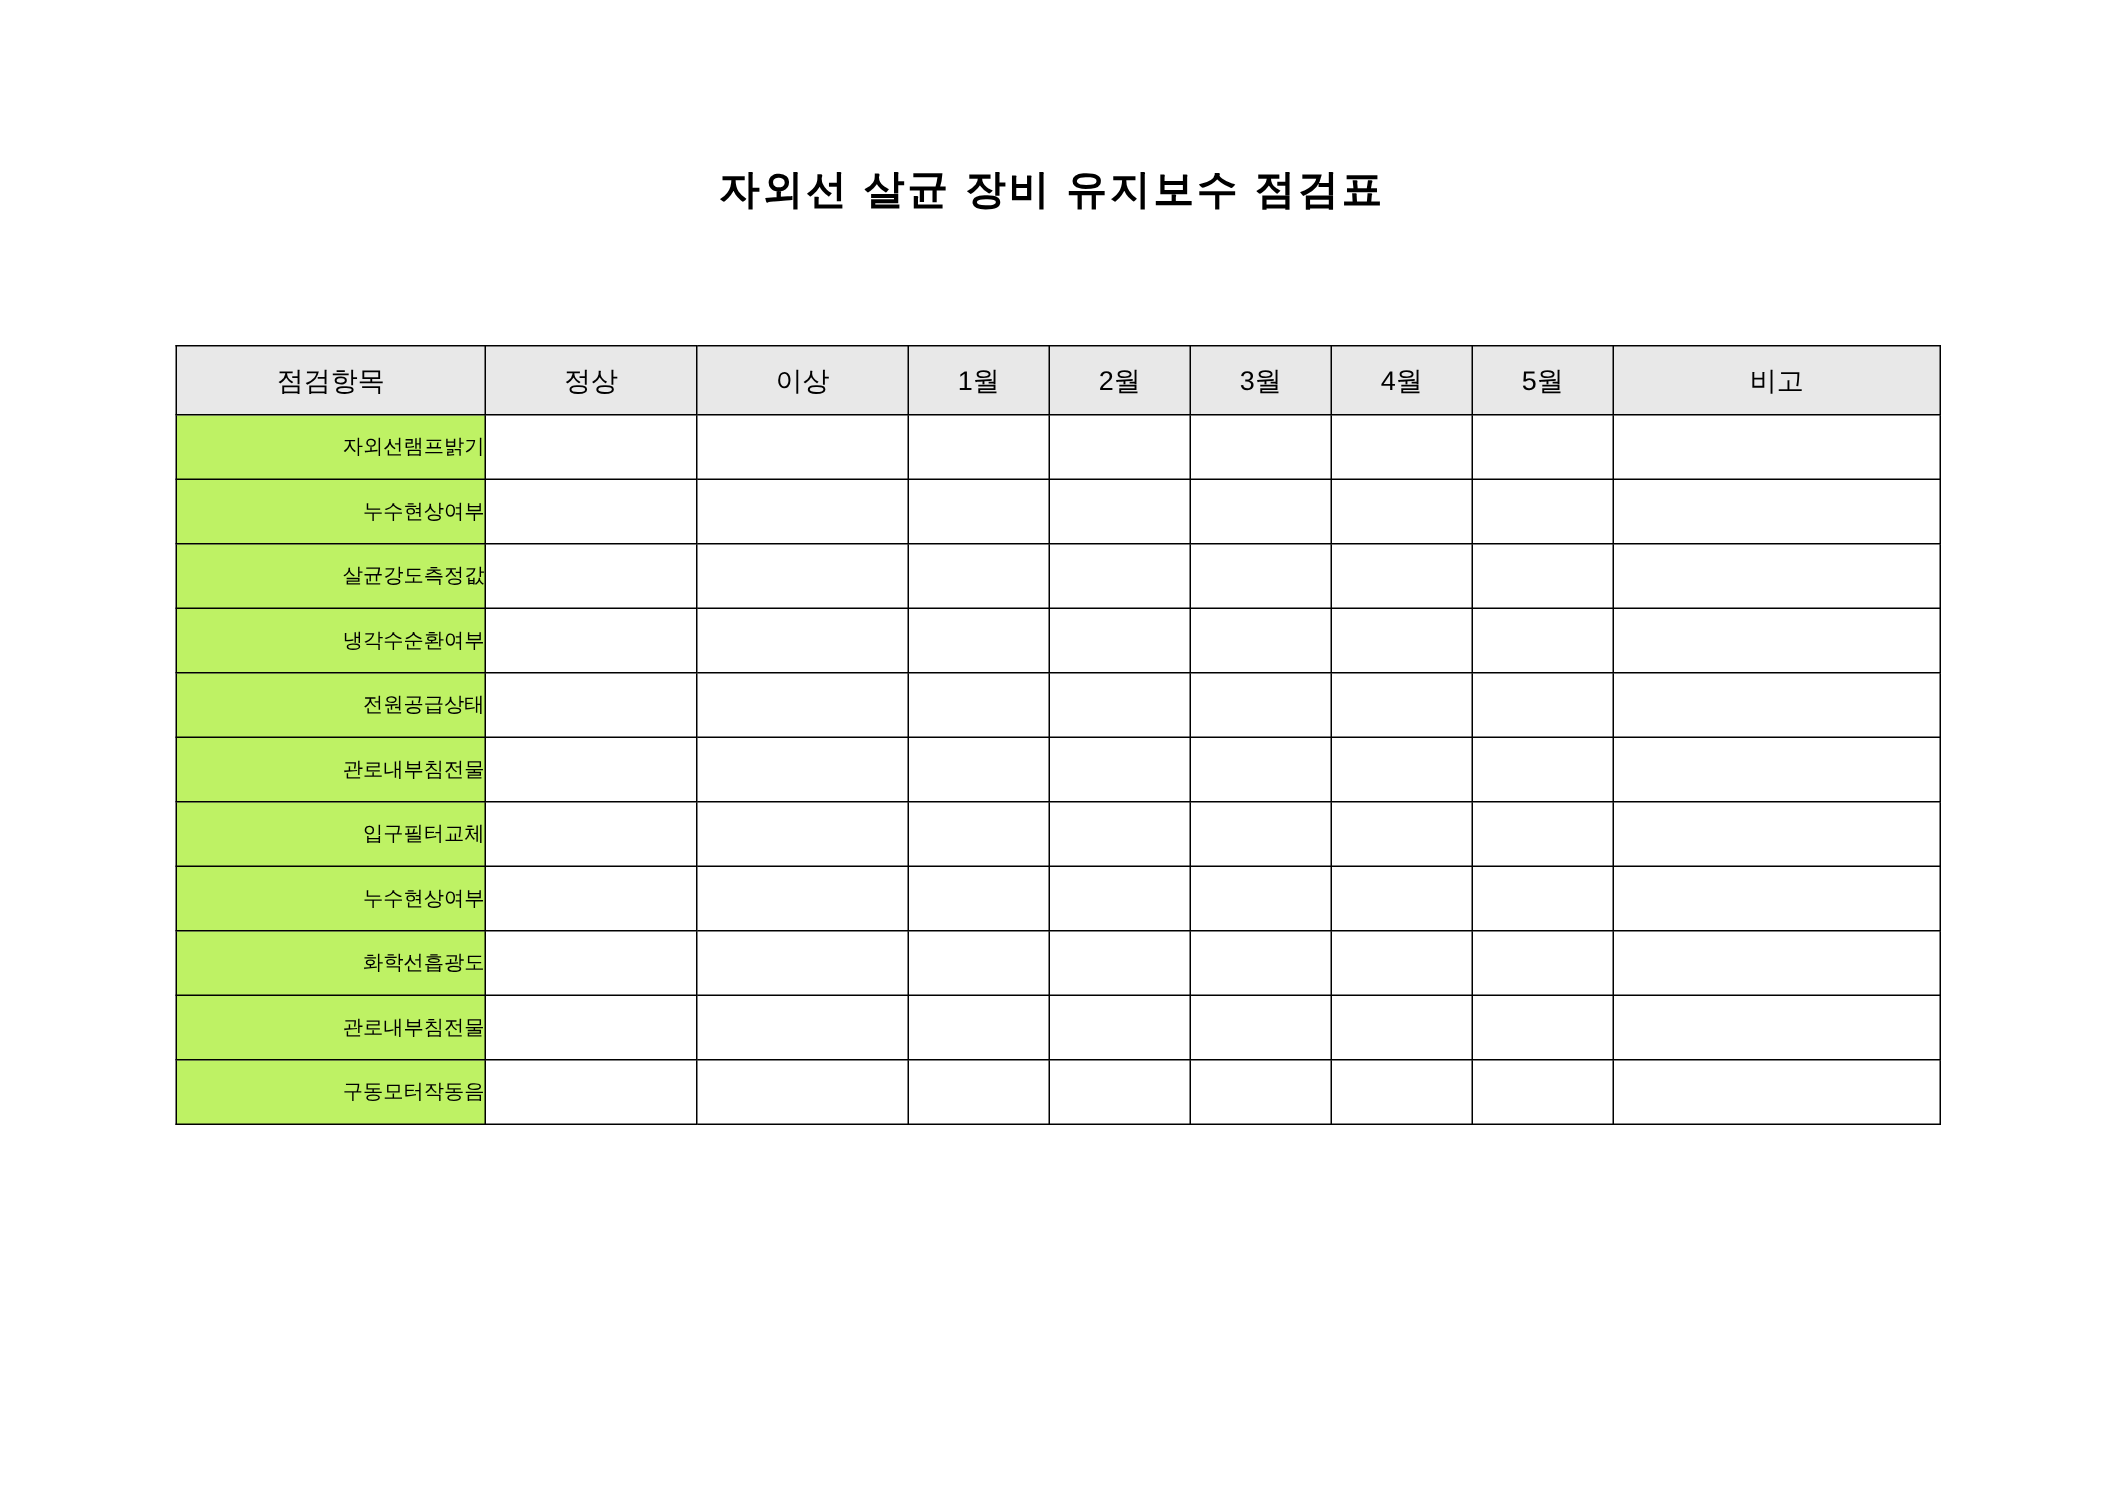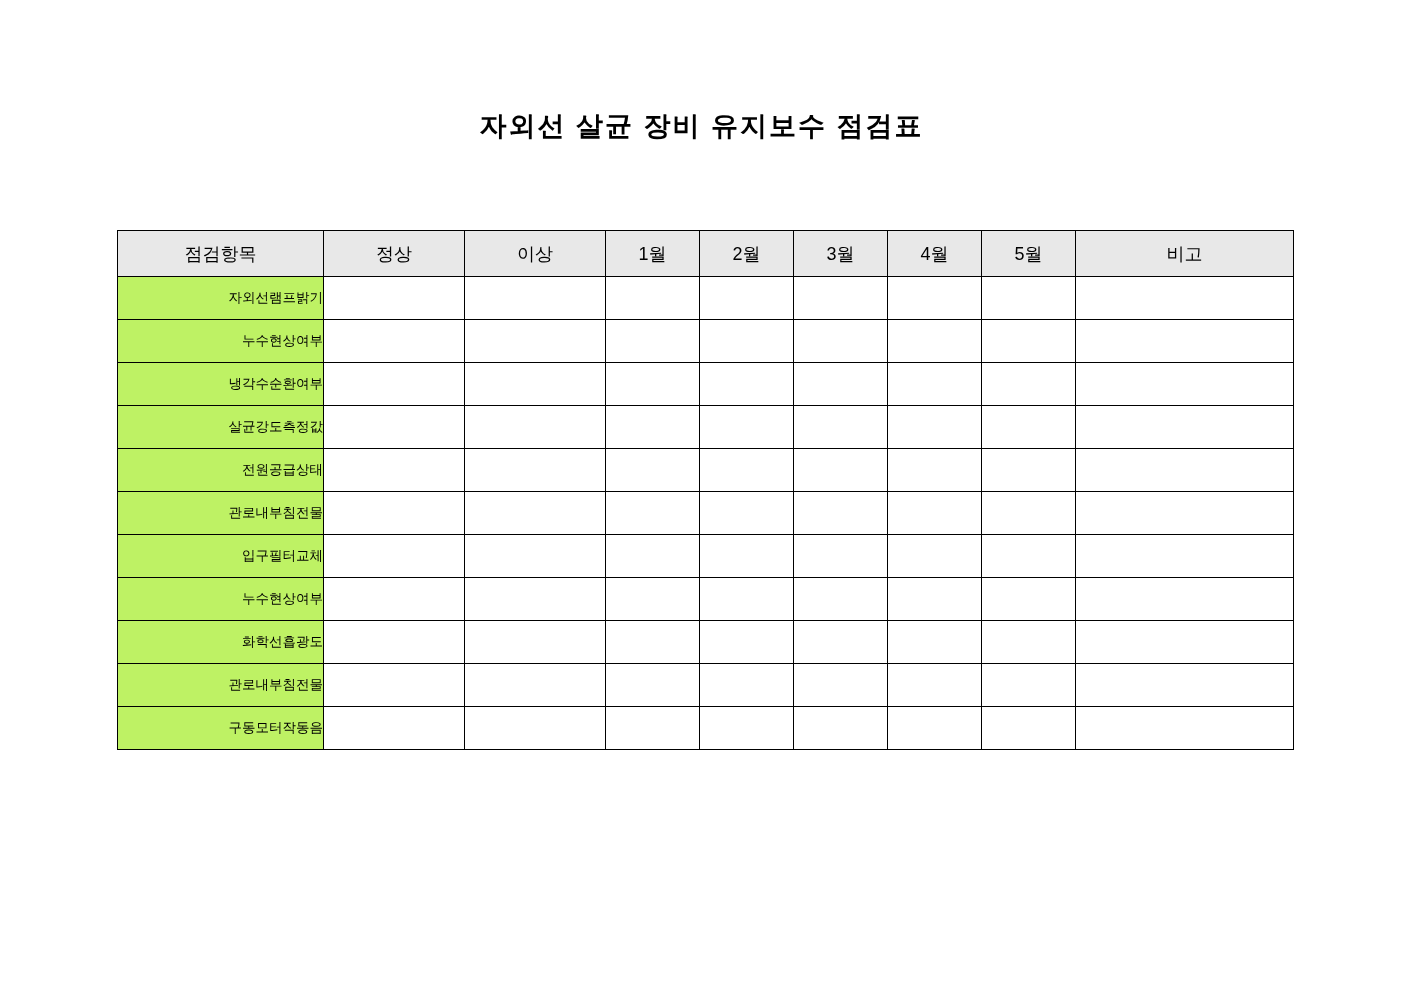--- a/index.html
+++ b/index.html
@@ -125,32 +125,32 @@
           <td class="blank-cell"></td>
           <td class="blank-cell"></td>
           <td class="blank-cell"></td>
           <td class="blank-cell"></td>
           <td class="blank-cell"></td>
           <td class="blank-cell"></td>
           <td class="blank-cell"></td>
           <td class="blank-cell"></td>
         </tr>
         <tr>
+          <td class="item-cell">살균강도측정값</td>
+          <td class="blank-cell"></td>
+          <td class="blank-cell"></td>
+          <td class="blank-cell"></td>
+          <td class="blank-cell"></td>
+          <td class="blank-cell"></td>
+          <td class="blank-cell"></td>
+          <td class="blank-cell"></td>
+          <td class="blank-cell"></td>
+        </tr>
+        <tr>
           <td class="item-cell">냉각수순환여부</td>
-          <td class="blank-cell"></td>
-          <td class="blank-cell"></td>
-          <td class="blank-cell"></td>
-          <td class="blank-cell"></td>
-          <td class="blank-cell"></td>
-          <td class="blank-cell"></td>
-          <td class="blank-cell"></td>
-          <td class="blank-cell"></td>
-        </tr>
-        <tr>
-          <td class="item-cell">살균강도측정값</td>
           <td class="blank-cell"></td>
           <td class="blank-cell"></td>
           <td class="blank-cell"></td>
           <td class="blank-cell"></td>
           <td class="blank-cell"></td>
           <td class="blank-cell"></td>
           <td class="blank-cell"></td>
           <td class="blank-cell"></td>
         </tr>
         <tr>

